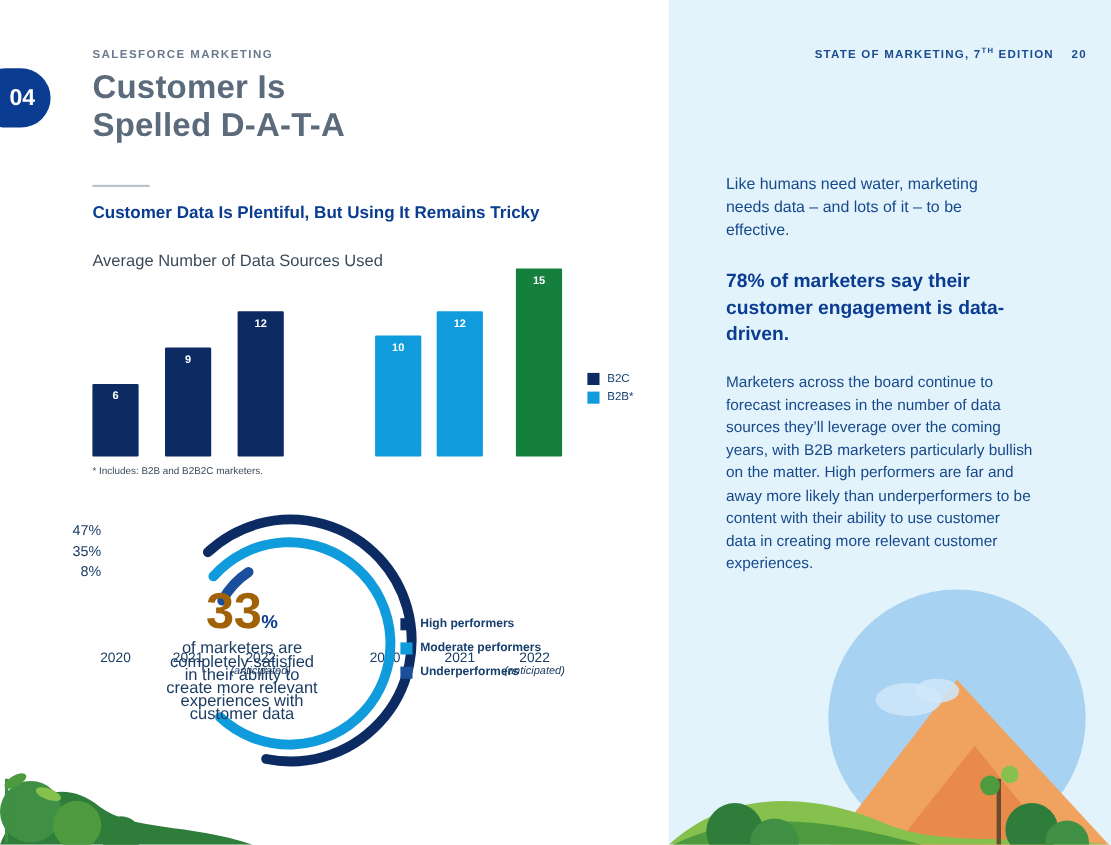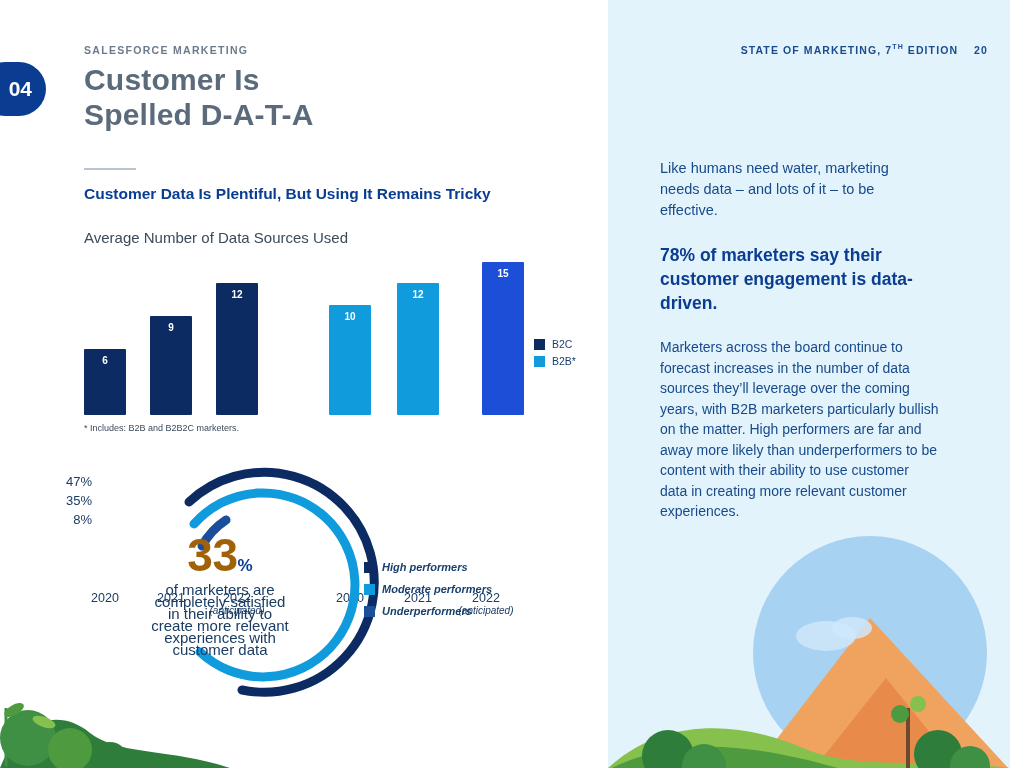--- a/index.html
+++ b/index.html
@@ -241,21 +241,20 @@
     color: #1b3c63;
     margin-top: 2px;
   }
   .legend-donut {
     position: absolute;
     left: 364px;
     top: 561px;
     font-size: 11px;
     font-weight: bold;
     color: #17406e;
-    font-style: italic;
   }
   .legend-donut .legend-row { margin-bottom: 10px; }
 
   
   .art { position: absolute; pointer-events: none; }
 </style>
 </head>
 <body>
 
 <div class="page">
@@ -327,39 +326,39 @@
       <div class="bar" style="left:0px;height:132px;background:#0c2b63;">
         <span class="val">12</span>
       </div>
       <div class="bar-label" style="left:-14px;">
         <span>2022</span>
         <span class="sublabel">(anticipated)</span>
       </div>
     </div>
 
     <div class="bar-group" style="left:245px;">
-      <div class="bar" style="left:0px;height:110px;background:#0f9bdc;">
+      <div class="bar" style="left:12px;height:110px;background:#0f9bdc;">
         <span class="val">10</span>
       </div>
       <div class="bar-label" style="left:-14px;">
         <span>2020</span>
       </div>
     </div>
 
     <div class="bar-group" style="left:313px;">
       <div class="bar" style="left:0px;height:132px;background:#0f9bdc;">
         <span class="val">12</span>
       </div>
       <div class="bar-label" style="left:-14px;">
         <span>2021</span>
       </div>
     </div>
 
     <div class="bar-group" style="left:381px;">
-      <div class="bar" style="left:17px;height:153px;background:#1d4ed8;">
+      <div class="bar" style="left:4px;height:171px;background:#15803d;">
         <span class="val">15</span>
       </div>
       <div class="bar-label" style="left:-14px;">
         <span>2022</span>
         <span class="sublabel">(anticipated)</span>
       </div>
     </div>
   </div>
 
   <div class="legend-bars">

